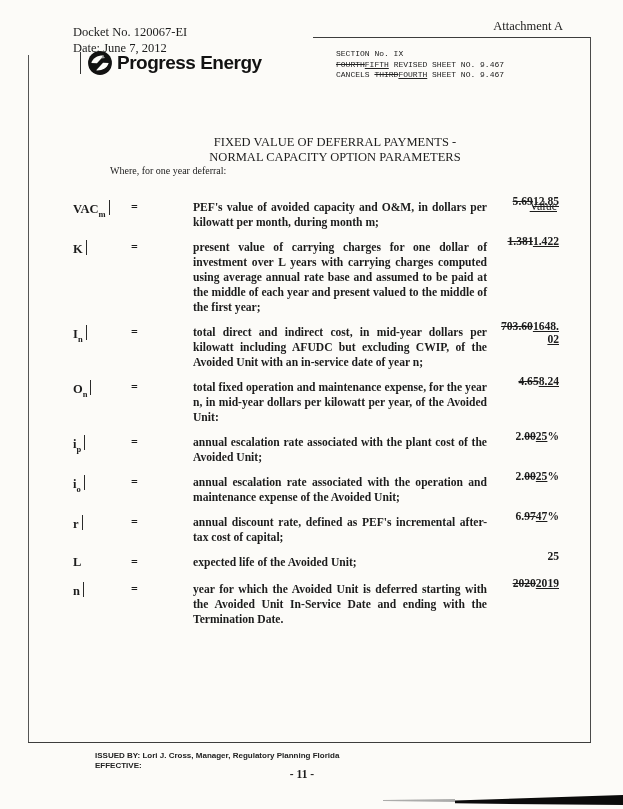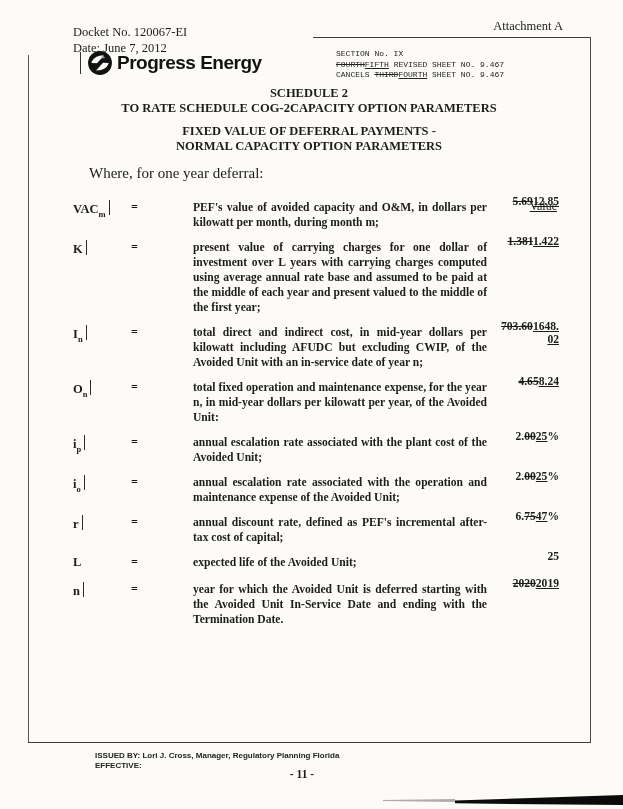--- a/index.html
+++ b/index.html
@@ -18,23 +18,23 @@
   .attachment{position:absolute;right:60px;top:19px;font-size:12.5px;}
   
   .logo{position:absolute;left:80px;top:50px;display:flex;align-items:center;gap:4px;}
   .logo-changebar{width:0;height:22px;border-left:1.3px solid #333;margin-right:2px;}
   .logo-icon svg{display:block;}
   .logo-text{font-family:"Liberation Sans", sans-serif;font-weight:700;font-size:19px;letter-spacing:-0.5px;color:#121212;}
   
   .rev-block{position:absolute;left:336px;top:49px;font-family:Liberation Mono, monospace;font-size:8px;line-height:10.5px;color:#222;}
   
   .title-block{position:absolute;left:28px;top:86px;width:562px;text-align:center;font-weight:700;font-size:12.5px;line-height:15px;}
-  .subtitle-block{position:absolute;left:28px;top:124px;width:562px;text-align:center;font-weight:700;font-size:12.5px;line-height:15px;}
+  .subtitle-block{position:absolute;left:28px;top:135px;width:562px;text-align:center;font-weight:400;font-size:12.5px;line-height:15px;padding-left:26px;}
   
-  .intro{position:absolute;left:89px;top:165px;font-size:15px;}
+  .intro{position:absolute;left:110px;top:165px;font-size:10px;}
   .value-header{position:absolute;right:66px;top:184px;font-size:12px;text-decoration:underline;margin-top:15px;}
   .rows{position:absolute;left:73px;top:200px;width:486px;}
   .prow{display:grid;grid-template-columns:58px 26px 330px 72px;margin-bottom:10px;font-weight:bold;}
   .sym{font-size:12.5px;white-space:nowrap;}
   .sym sub{font-size:8.5px;}
   .changebar{display:inline-block;width:0;height:15px;border-left:1.2px solid #2a2a2a;margin-left:3px;vertical-align:-2px;}
   .eq{font-size:12px;}
   .desc{font-size:11.6px;line-height:15px;text-align:justify;margin-left:36px;}
   .val{font-size:11.6px;text-align:right;position:relative;top:-5px;white-space:nowrap;}
   .val .wrap2{white-space:nowrap;text-align:right;}
@@ -75,24 +75,20 @@
     </span>
     <span class="logo-text">Progress Energy</span>
   </div>
 
   <div class="rev-block">
     <div>SECTION No. IX</div>
     <div><span class="strike">FOURTH</span><span class="under">FIFTH</span><span> REVISED SHEET NO. 9.467</span></div>
     <div><span>CANCELS </span><span class="strike">THIRD</span><span class="under">FOURTH</span><span> SHEET NO. 9.467</span></div>
   </div>
 
-  <div class="title-block">
-    <div>SCHEDULE 2</div>
-    <div>TO RATE SCHEDULE COG-2CAPACITY OPTION PARAMETERS</div>
-  </div>
   <div class="subtitle-block">
     <div>FIXED VALUE OF DEFERRAL PAYMENTS -</div>
     <div>NORMAL CAPACITY OPTION PARAMETERS</div>
   </div>
 
   <div class="intro">Where, for one year deferral:</div>
   <div class="value-header">Value</div>
 
   <div class="rows">
     <div class="prow">
@@ -153,21 +149,21 @@
         <span>2.</span><span class="strike">00</span><span class="under">25</span><span>%</span>
         
       </div>
     </div>
 
     <div class="prow">
       <div class="sym"><span>r</span><sub></sub><span class="changebar"></span></div>
       <div class="eq">=</div>
       <div class="desc">annual discount rate, defined as PEF's incremental after-tax cost of capital;</div>
       <div class="val">
-        <span>6.</span><span class="strike">75</span><span class="under">47</span><span>%</span>
+        <span>6.</span><span class="strike">97</span><span class="under">47</span><span>%</span>
         
       </div>
     </div>
 
     <div class="prow">
       <div class="sym"><span>L</span><sub></sub></div>
       <div class="eq">=</div>
       <div class="desc">expected life of the Avoided Unit;</div>
       <div class="val">
         <span>25</span><span class="strike"></span><span class="under"></span><span></span>

